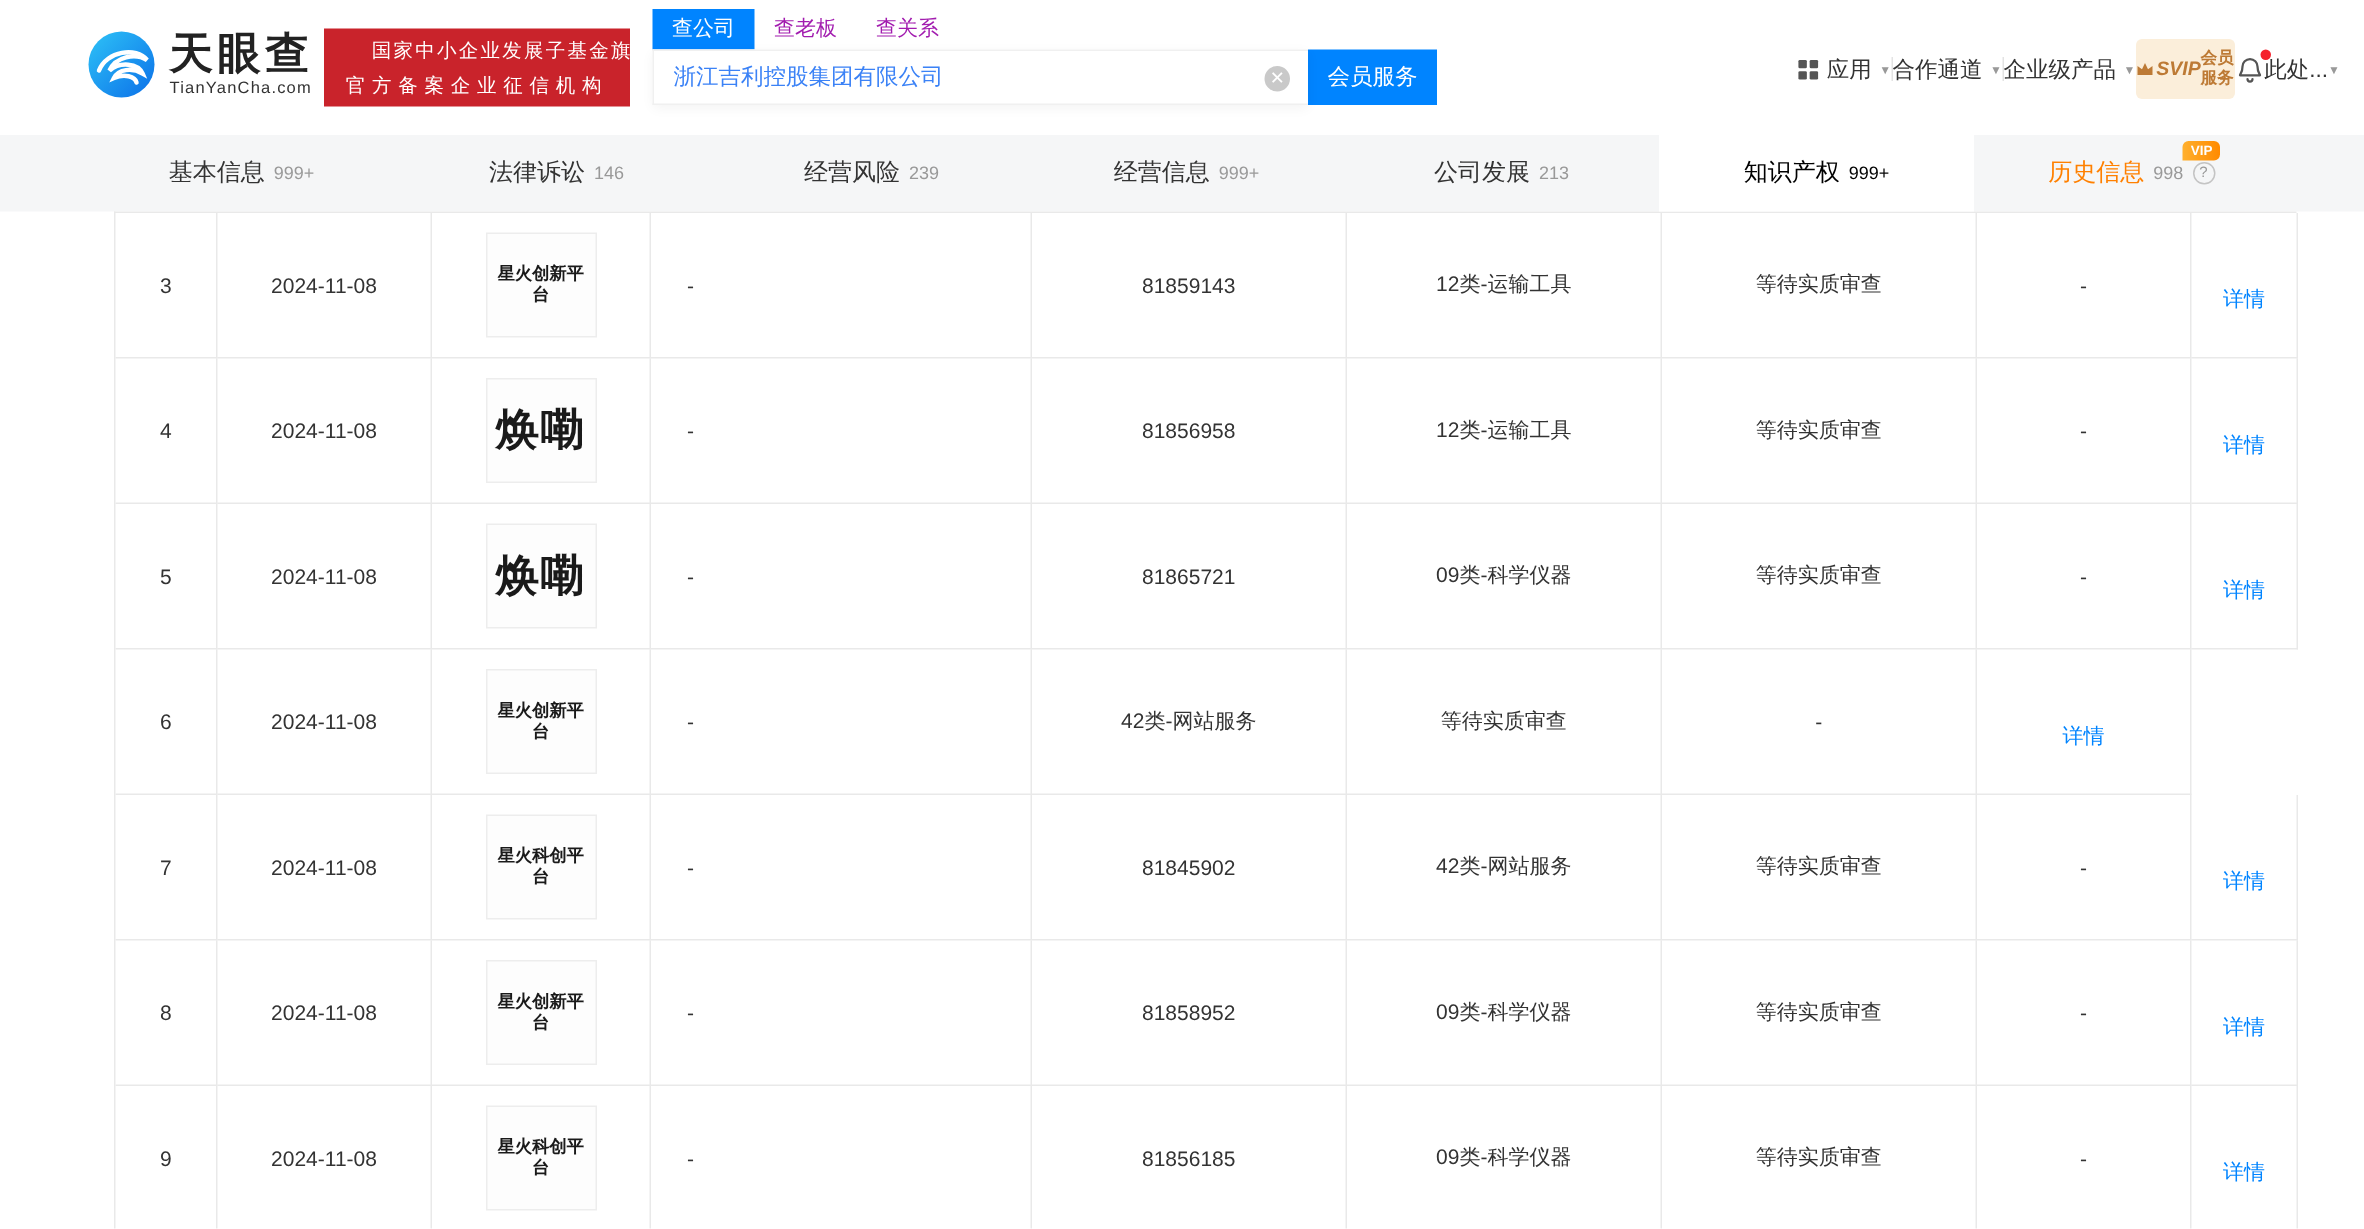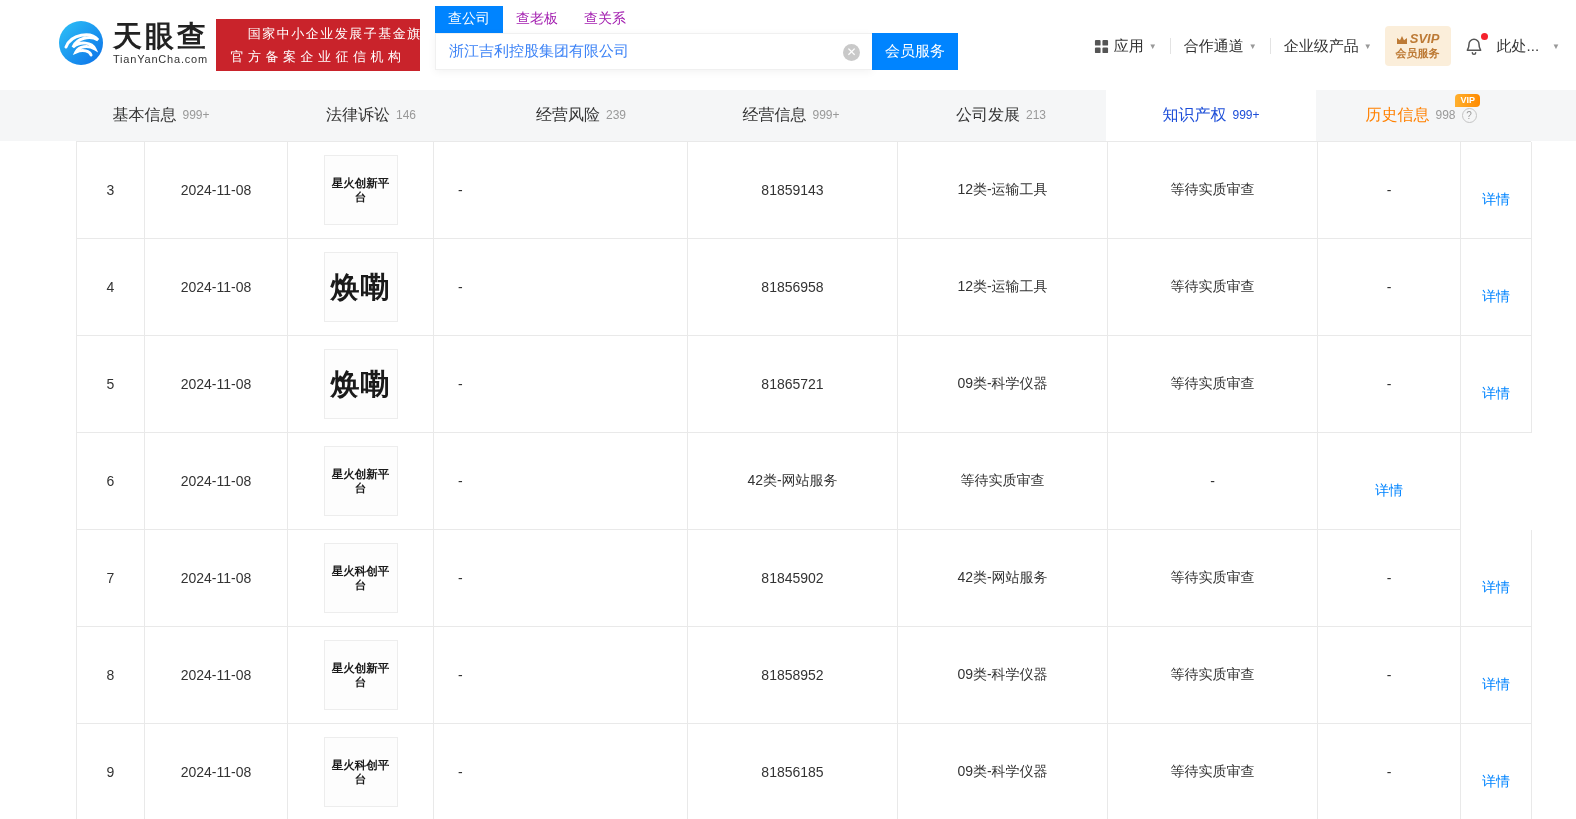--- a/index.html
+++ b/index.html
@@ -27,38 +27,38 @@
   .search-input-wrap { position:relative; width:437px; height:37px; background:#fff;
     border:1px solid #f0f0f0; border-right:none; box-shadow:0 2px 8px rgba(0,0,0,0.05); }
   input.search-input { width:100%; height:100%; border:none; outline:none; padding:0 44px 0 13px;
     font-size:15px; color:#3b82f6; font-family:inherit; background:transparent; }
   .clear-icon { position:absolute; right:12px; top:10px; width:17px; height:17px; border-radius:50%;
     background:#c9c9c9; color:#fff; font-size:12px; line-height:16px; text-align:center; cursor:pointer; }
   .search-btn { width:86px; height:37px; background:#0084ff; color:#fff; border:none; font-size:15px;
     cursor:pointer; font-family:inherit; }
 
   .top-nav { position:absolute; right:16px; top:25px; height:42px; display:flex; align-items:center;
-    gap:13px; font-size:15px; color:#333; }
+    font-size:15px; color:#333; }
   .nav-item { display:flex; align-items:center; gap:5px; cursor:pointer; white-space:nowrap; }
   .caret { font-size:8px; color:#999; }
   .vdiv { width:1px; height:16px; background:#e3e3e3; }
-  .svip { width:66px; height:40px; background:#fbeeda; border-radius:4px; display:flex; flex-direction:column;
+  .svip { width:66px; height:40px; background:#fbeeda; border-radius:4px; display:flex; 
     align-items:center; justify-content:center; color:#bd7a35; cursor:pointer; line-height:1.15; }
   .svip .t { font-size:13px; font-weight:bold; font-style:italic; display:flex; align-items:center; gap:2px; }
   .svip .s { font-size:11px; font-weight:bold; }
   .bell-wrap { position:relative; cursor:pointer; display:flex; align-items:center; }
   .red-dot { position:absolute; top:-3px; right:-4px; width:7px; height:7px; background:#f5222d; border-radius:50%; }
 
   
   .section-tabs { display:flex; height:51px; background:#f5f6f7; padding-left:56px; }
   .tab { width:210px; display:flex; align-items:center; justify-content:center; gap:6px; cursor:pointer; position:relative; }
   .tab-label { font-size:16px; color:#333; white-space:nowrap; }
   .tab-count { font-size:12px; color:#999; position:relative; top:-1px; }
   .tab.active { background:#fff; }
-  .tab.active .tab-label, .tab.active .tab-count { color:#1d4ed8; }
+  .tab.active .tab-label, .tab.active .tab-count { color:#000000; }
   .tab-history .tab-label { color:#ff8000; }
   .vip-tag { position:absolute; top:4px; right:46px; background:linear-gradient(90deg,#ffb02e,#ff8a00);
     color:#fff; font-size:9px; font-weight:bold; padding:1px 5px; border-radius:4px 4px 4px 0; line-height:1.2; }
   .help-icon { width:15px; height:15px; border:1px solid #c4c4c4; border-radius:50%; color:#9a9a9a;
     font-size:10px; line-height:13px; text-align:center; }
 
   
   .table { margin-left:76px; width:1455px; border-top:1px solid #e9e9e9; border-left:1px solid #e9e9e9; background:#fff; }
   .trow { display:grid; grid-template-columns:68px 143px 146px 254px 210px 210px 210px 143px 71px; height:97px; }
   .cell { border-right:1px solid #e9e9e9; border-bottom:1px solid #e9e9e9; display:flex; align-items:center;

